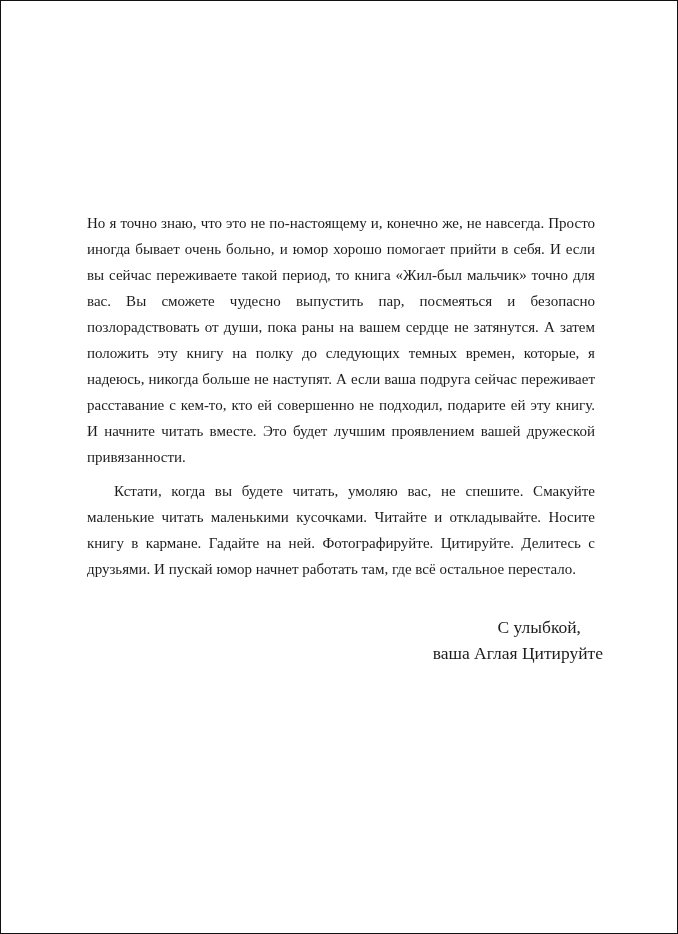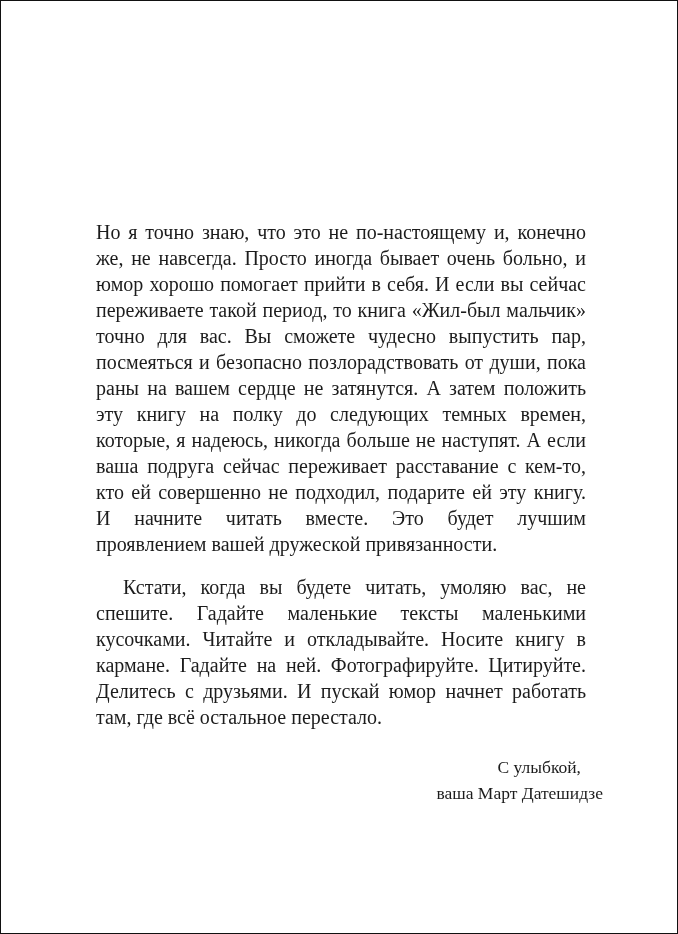--- a/index.html
+++ b/index.html
@@ -18,47 +18,47 @@
     font-family: "Liberation Serif", "DejaVu Serif", serif;
     color: #1c1c1c;
   }
   .text-block {
     position: absolute;
     top: 201px;
     left: 78px;
     width: 524px;
   }
   .para {
-    margin: 17px;
-    font-size: 20px;
+    margin: 8px;
+    font-size: 15px;
     line-height: 26px;
     text-align: justify;
     text-justify: inter-word;
   }
   .para.indent {
     text-indent: 27px;
   }
   .signature {
-    margin-top: 24px;
+    margin-top: 32px;
     font-size: 17.5px;
     line-height: 26px;
     text-align: right;
   }
   .sig-line {
     white-space: nowrap;
   }
   .sig-line.inset {
     padding-right: 22px;
   }
 </style>
 </head>
 <body>
 
 <div class="page">
   <div class="text-block">
     <p class="para no-indent">Но я точно знаю, что это не по-настоящему и, конечно же, не навсегда. Просто иногда бывает очень больно, и юмор хорошо помогает прийти в себя. И если вы сейчас переживаете такой период, то книга «Жил-был мальчик» точно для вас. Вы сможете чудесно выпустить пар, посмеяться и безопасно позлорадствовать от души, пока раны на вашем сердце не затянутся. А затем положить эту книгу на полку до следующих темных времен, которые, я надеюсь, никогда больше не наступят. А если ваша подруга сейчас переживает расставание с кем-то, кто ей совершенно не подходил, подарите ей эту книгу. И начните читать вместе. Это будет лучшим проявлением вашей дружеской привязанности.</p>
-    <p class="para indent">Кстати, когда вы будете читать, умоляю вас, не спешите. Гадайте маленькие тексты маленькими кусочками. Читайте и откладывайте. Носите книгу в кармане. Гадайте на ней. Фотографируйте. Цитируйте. Делитесь с друзьями. И пускай юмор начнет работать там, где всё остальное перестало.</p>
+    <p class="para indent">Кстати, когда вы будете читать, умоляю вас, не спешите. Смакуйте маленькие читать маленькими кусочками. Читайте и откладывайте. Носите книгу в кармане. Гадайте на ней. Фотографируйте. Цитируйте. Делитесь с друзьями. И пускай юмор начнет работать там, где всё остальное перестало.</p>
     <div class="signature">
       <div class="sig-line inset">С улыбкой,</div>
-      <div class="sig-line">ваша Март Датешидзе</div>
+      <div class="sig-line">ваша Аглая Цитируйте</div>
     </div>
   </div>
 </div>
 
 </body></html>

